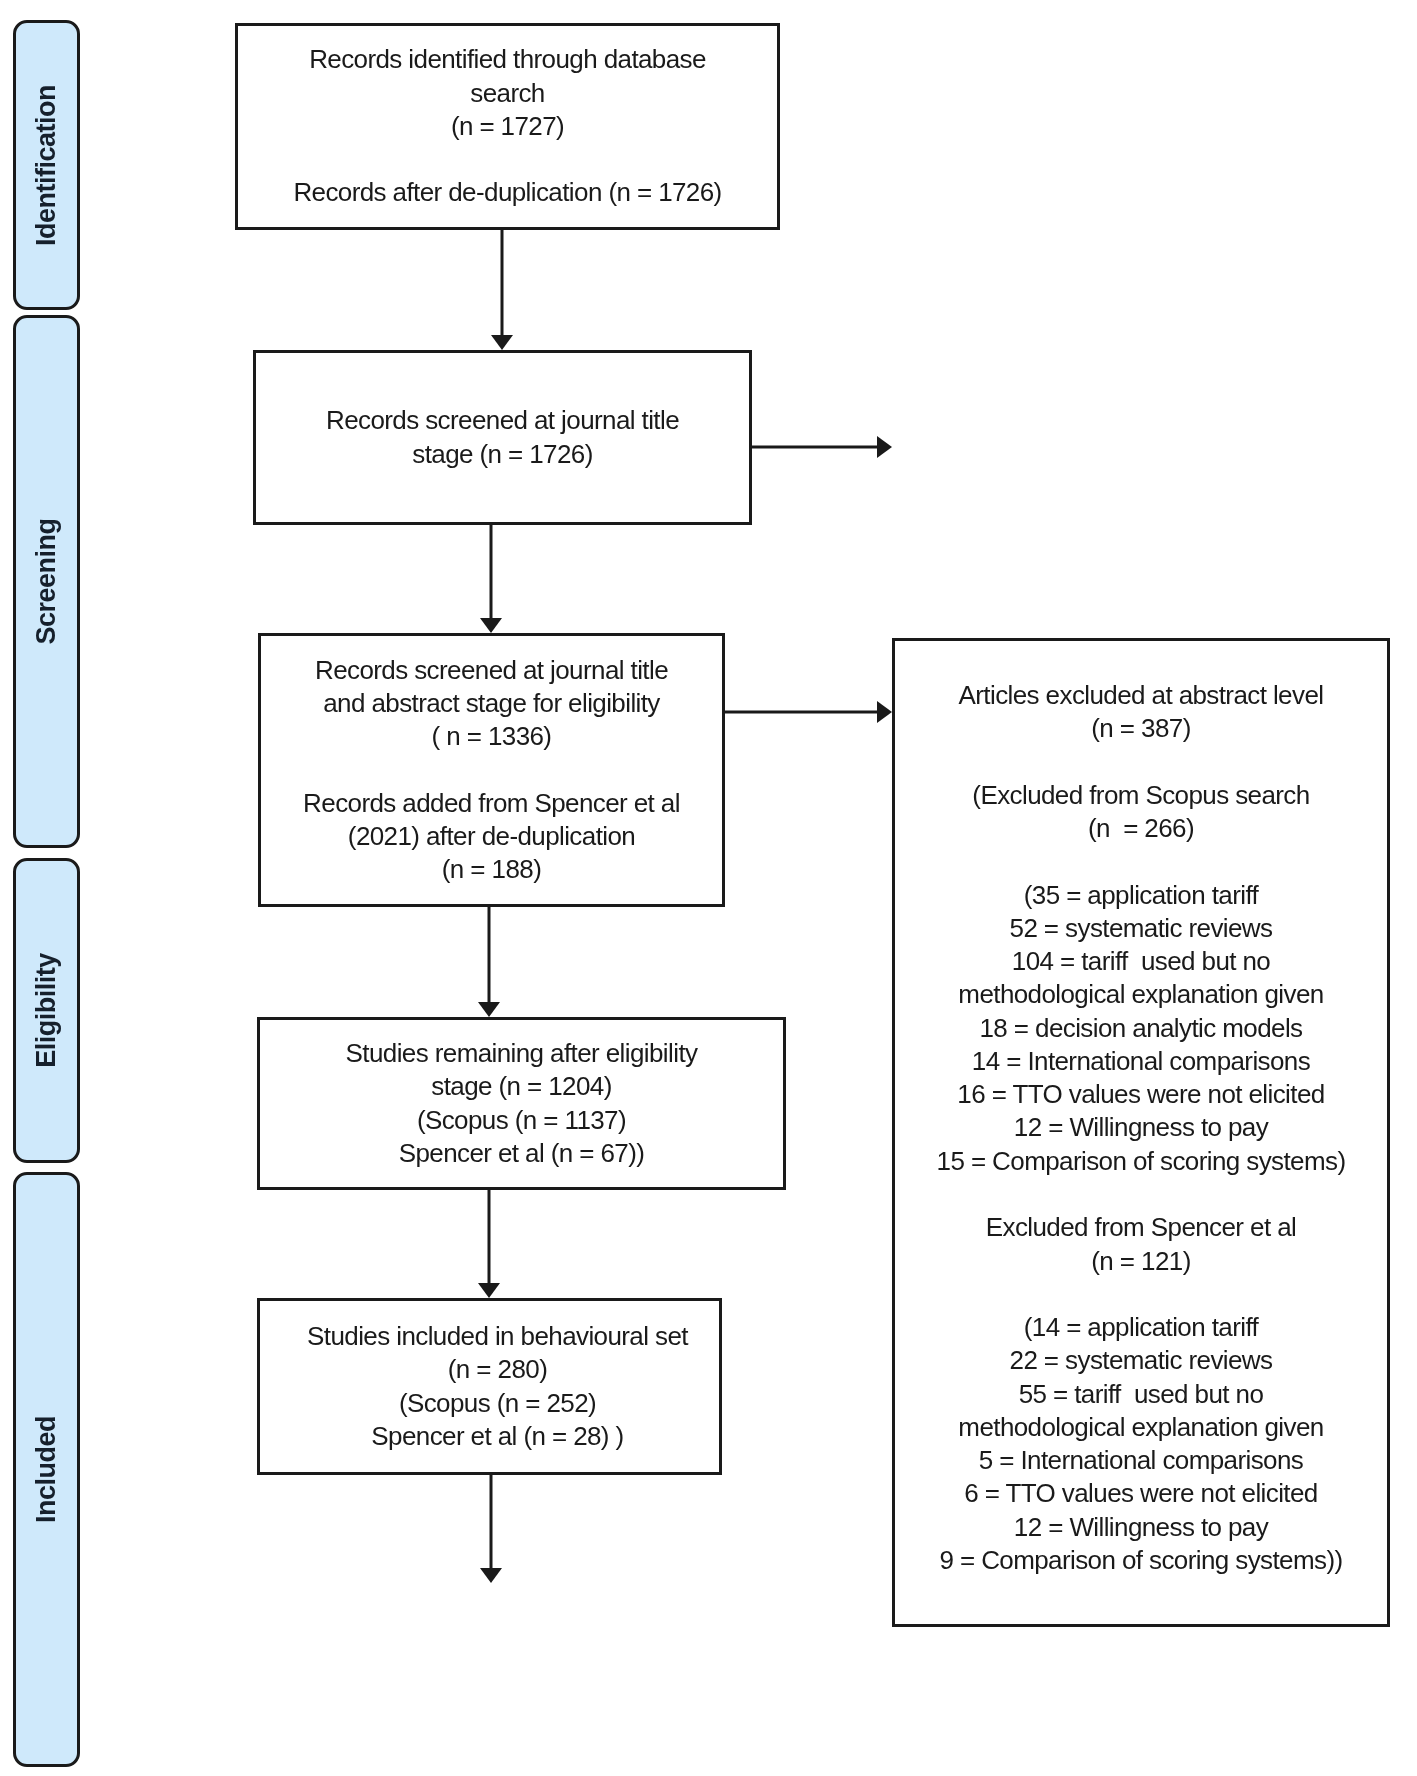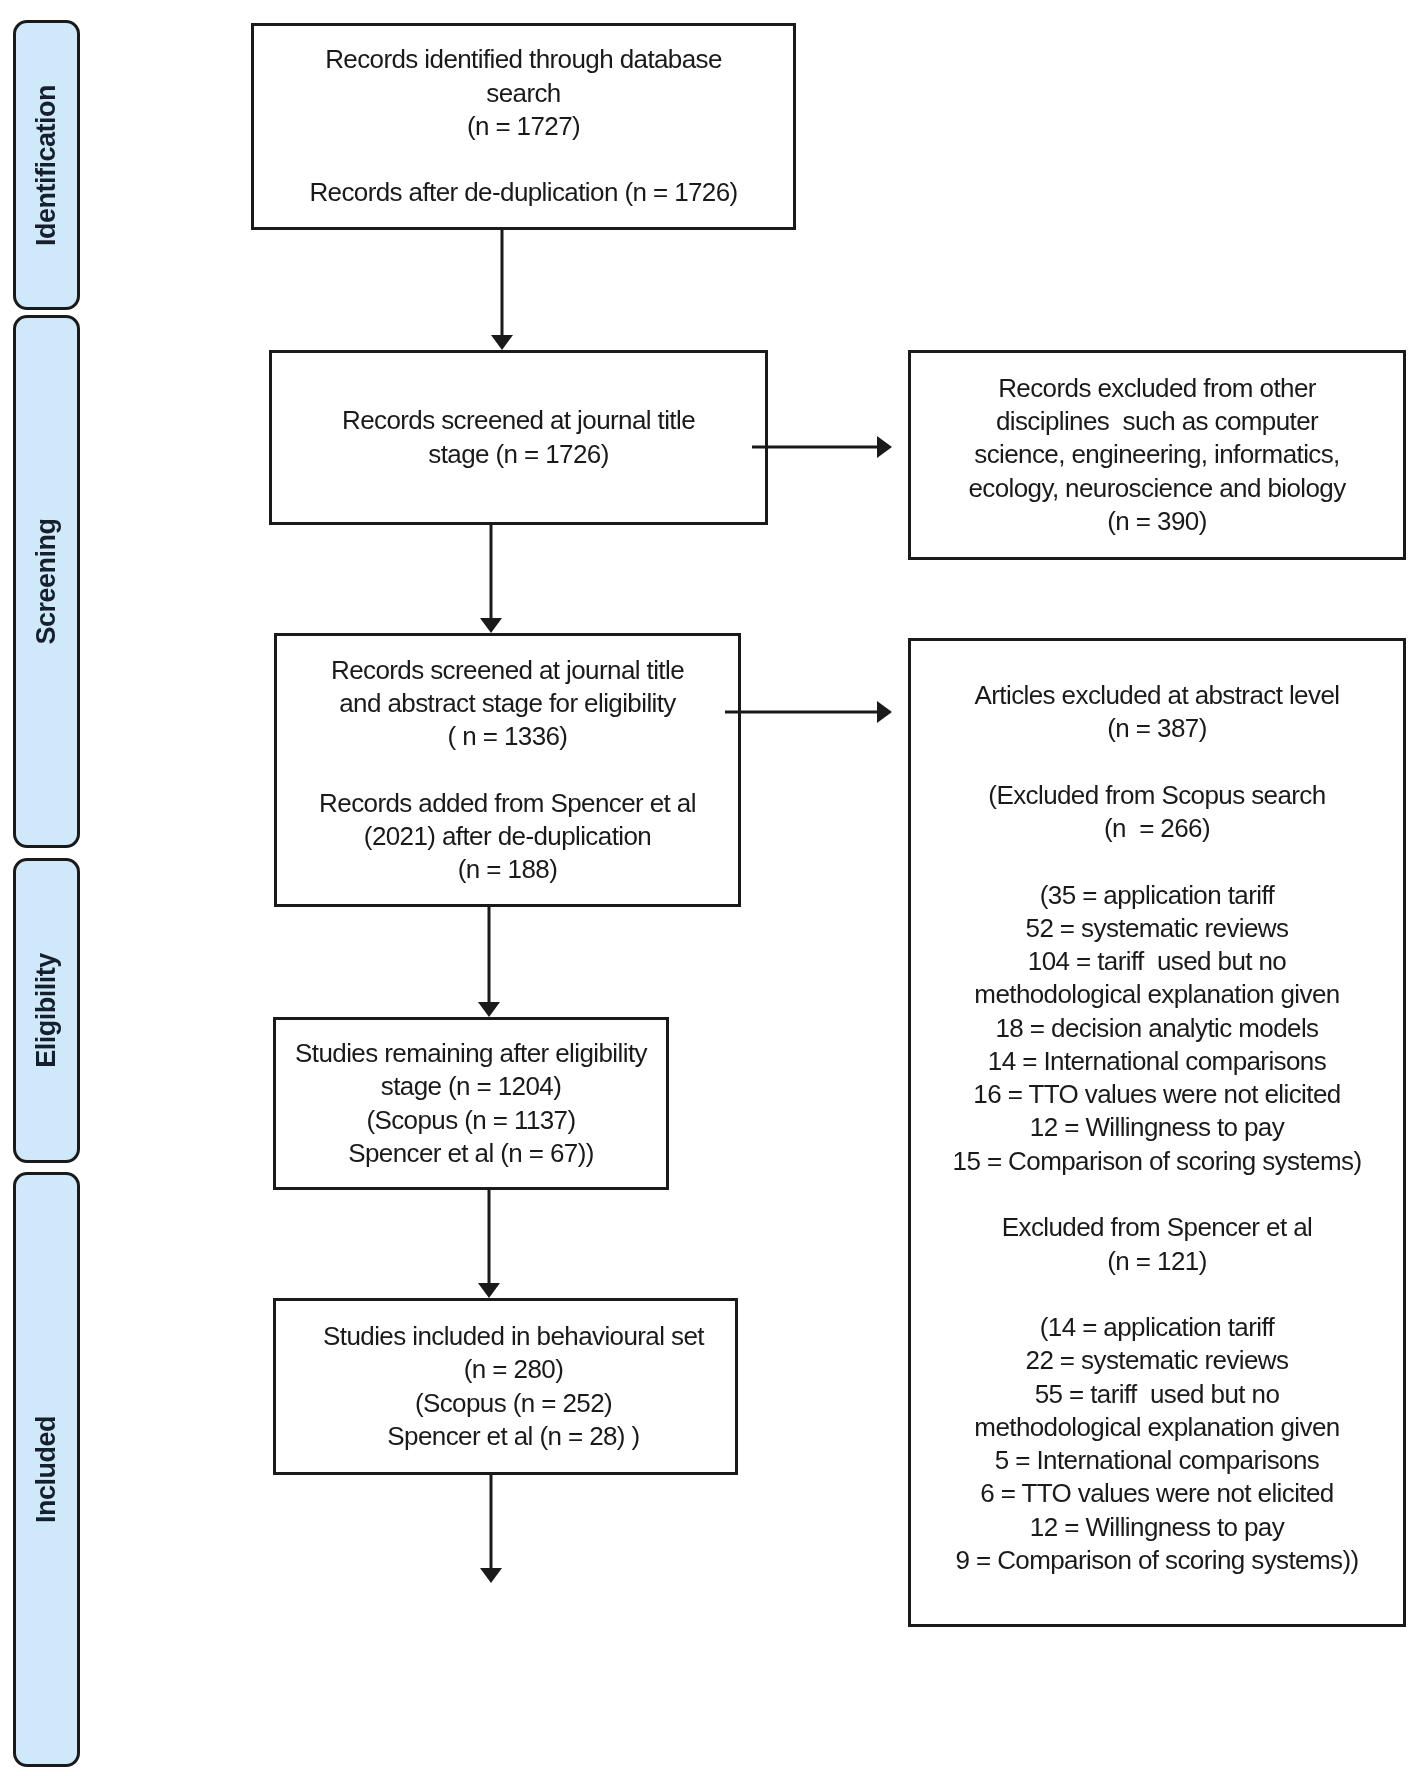--- a/index.html
+++ b/index.html
@@ -45,21 +45,20 @@
   .fbox {
     position: absolute;
     background: #ffffff;
     border: 3px solid var(--box-border);
     display: flex;
     flex-direction: column;
     align-items: center;
     justify-content: center;
     text-align: center;
     padding: 4px 8px;
-    margin-left: 16px;
   }
   .fbox .btext {
     white-space: pre-wrap;
     font-size: 26px;
     line-height: 1.28;
     letter-spacing: -0.6px;
   }
   .fbox.top-align { justify-content: flex-start; padding-top: 38px; }
   
   .varrow { position: absolute; width: 22px; }
@@ -121,42 +120,35 @@
   <div class="fbox" style="left:258px;top:633px;width:467px;height:274px;">
     <div class="btext">Records screened at journal title
 and abstract stage for eligibility
 ( n = 1336)
 
 Records added from Spencer et al
 (2021) after de-duplication
 (n = 188)</div>
   </div>
 
-  <div class="fbox" style="left:257px;top:1017px;width:396px;height:173px;">
+  <div class="fbox" style="left:257px;top:1017px;width:529px;height:173px;">
     <div class="btext">Studies remaining after eligibility
 stage (n = 1204)
 (Scopus (n = 1137)
 Spencer et al (n = 67))</div>
   </div>
 
   <div class="fbox" style="left:257px;top:1298px;width:465px;height:177px;padding-left:24px;">
     <div class="btext">Studies included in behavioural set
 (n = 280)
 (Scopus (n = 252)
 Spencer et al (n = 28) )</div>
   </div>
 
 
-  <div class="fbox" style="left:892px;top:350px;width:498px;height:210px;">
-    <div class="btext">Records excluded from other
-disciplines  such as computer
-science, engineering, informatics,
-ecology, neuroscience and biology
-(n = 390)</div>
-  </div>
 
   <div class="fbox top-align" style="left:892px;top:638px;width:498px;height:989px;">
     <div class="btext">Articles excluded at abstract level
 (n = 387)
 
 (Excluded from Scopus search
 (n  = 266)
 
 (35 = application tariff
 52 = systematic reviews

